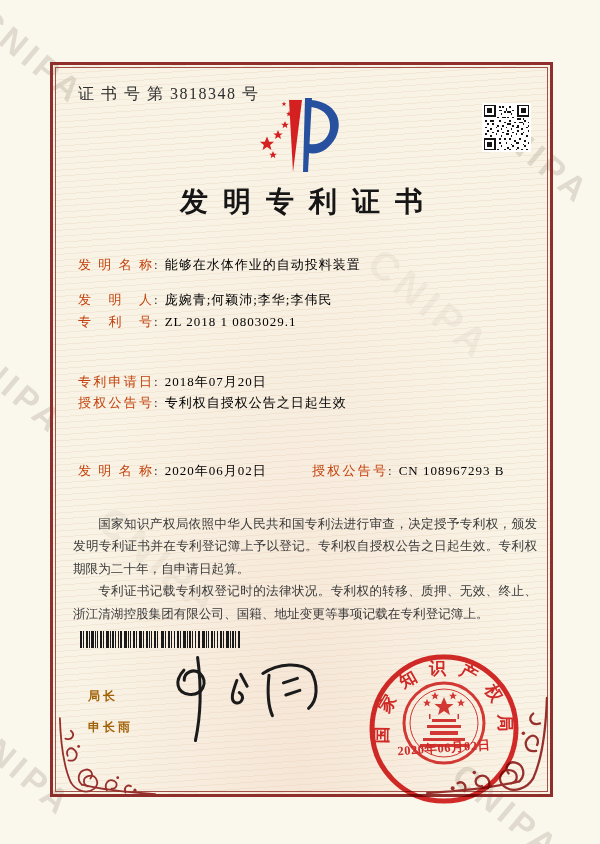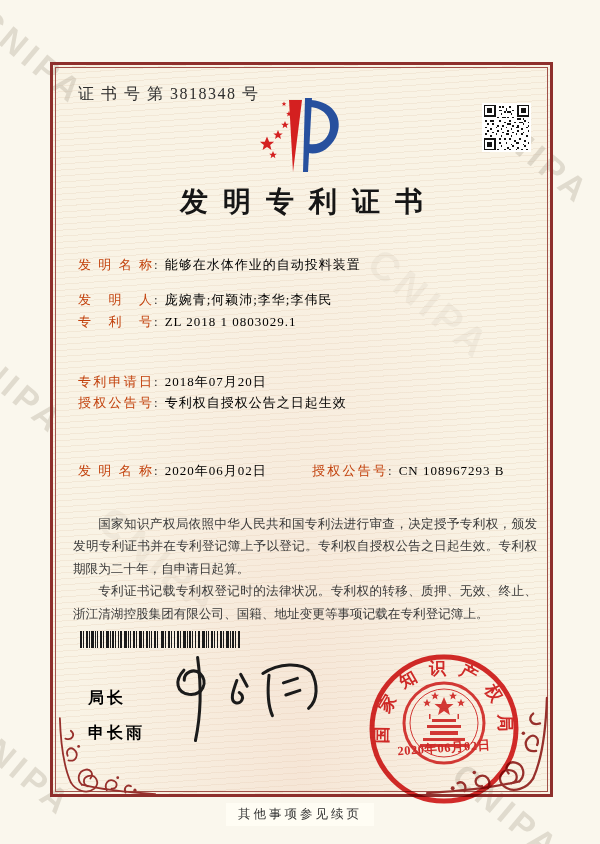--- a/index.html
+++ b/index.html
@@ -37,21 +37,21 @@
   .grant .right{position:absolute;left:222px;top:0;white-space:nowrap;margin-left:12px;}
   
   .paras{position:absolute;z-index:3;left:73px;top:513px;width:464px;font-size:12.6px;
          line-height:1.78;text-align:justify;color:#3a3a3a;}
   .paras p{margin:0;text-indent:2em;}
   
   .barcode{position:absolute;z-index:3;left:80px;top:631px;width:161px;height:17px;}
   
   .signer{position:absolute;z-index:3;left:88px;top:688px;
           font-family:"Liberation Sans","DejaVu Sans",sans-serif;font-weight:700;
-          font-size:16px;letter-spacing:3px;color:#000000;}
+          font-size:12px;letter-spacing:3px;color:#a16207;}
   .signer div{margin-bottom:14px;}
   .signature{position:absolute;z-index:4;left:148px;top:650px;width:188px;height:96px;}
   
   .seal{position:absolute;z-index:6;left:366px;top:651px;width:156px;height:156px;
         mix-blend-mode:multiply;opacity:.95;}
   .seal text{font-family:"Liberation Serif","DejaVu Serif",serif;}
   
   .flourish-br{position:absolute;z-index:2;left:425px;top:690px;width:128px;height:108px;}
   .flourish-bl{position:absolute;z-index:2;left:50px;top:712px;width:112px;height:86px;transform:scaleX(-1);}
   
@@ -356,17 +356,14 @@
       <path d="M64,100 C68,92 62,85 55,88 C49,91 51,99 58,98"></path>
       <path d="M40,103 C43,97 38,92 33,95"></path>
       <path d="M113,62 C103,64 99,54 106,48 C111,44 117,49 114,56"></path>
       <path d="M117,34 C108,37 104,29 110,24"></path>
       <circle cx="28" cy="100" r="2" fill="#97302c" stroke="none"></circle>
       <circle cx="50" cy="84" r="1.8" fill="#97302c" stroke="none"></circle>
       <circle cx="100" cy="44" r="1.8" fill="#97302c" stroke="none"></circle>
     </g>
   </svg>
 
-  <div class="footer-note">
-    <span>其他事项参见续页</span>
-  </div>
 
 </div>
 
 </body></html>

